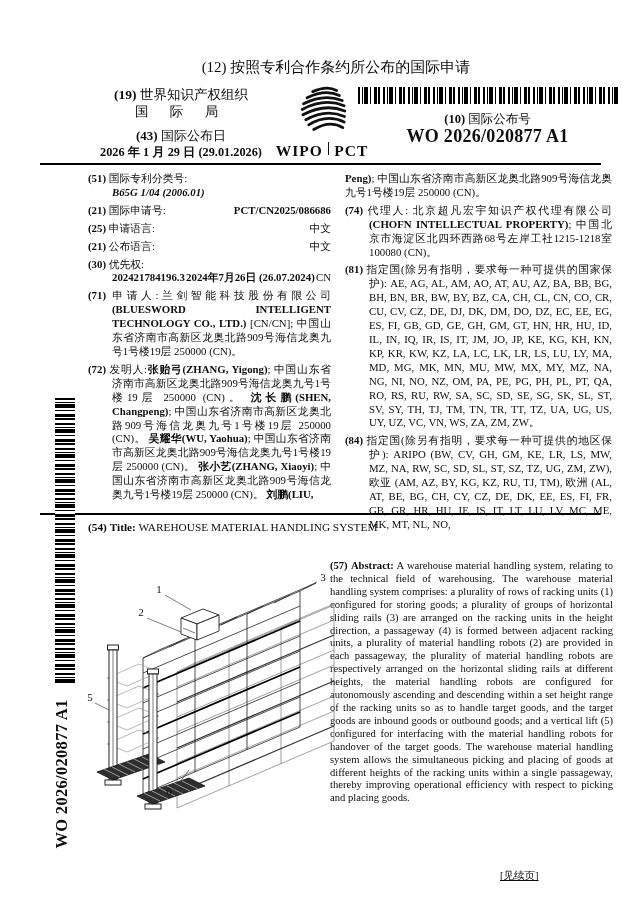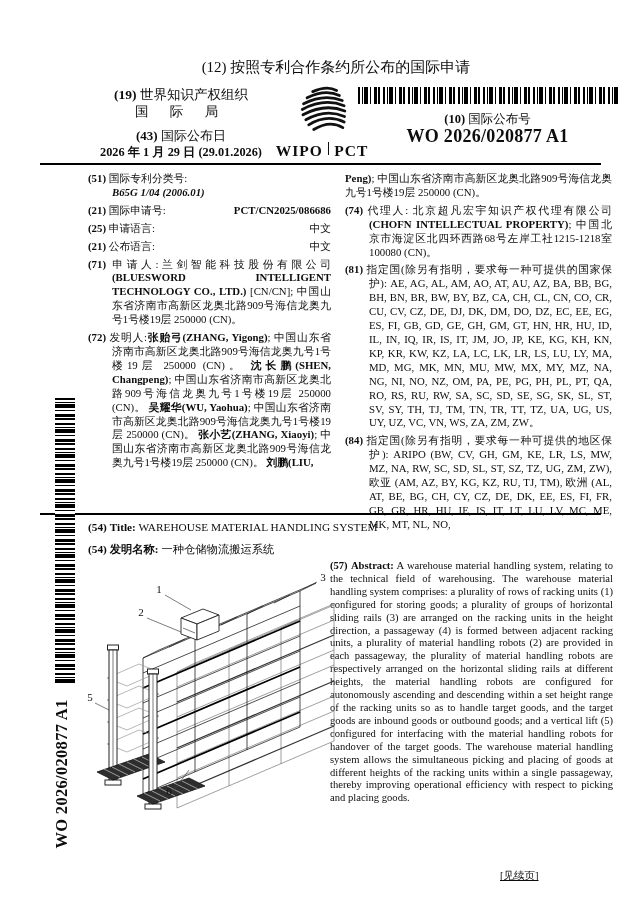--- a/index.html
+++ b/index.html
@@ -100,20 +100,28 @@
       <span class="b">PCT/CN2025/086686</span>
     </div>
     <div class="frow">
       <span><span class="b">(25)</span> <span>申请语言:</span></span>
       <span>中文</span>
     </div>
     <div class="frow">
       <span><span class="b">(21)</span> <span>公布语言:</span></span>
       <span>中文</span>
     </div>
+    <div class="fblock">
+      <div><span class="b">(30)</span> <span>优先权:</span></div>
+      <div class="prio">
+        <span class="b">202421784196.3</span>
+        <span class="b">2024年7月26日 (26.07.2024)</span>
+        <span>CN</span>
+      </div>
+    </div>
     <div class="hang">
       <span class="b">(71)</span>
       <span>申请人:兰剑智能科技股份有限公司</span><span class="b">(BLUESWORD INTELLIGENT TECHNOLOGY CO., LTD.)</span><span> [CN/CN]; 中国山东省济南市高新区龙奥北路909号海信龙奥九号1号楼19层 250000 (CN)。</span>
     </div>
     <div class="hang">
       <span class="b">(72)</span>
       <span>发明人:</span><span class="b">张贻弓(ZHANG, Yigong)</span><span>; 中国山东省济南市高新区龙奥北路909号海信龙奥九号1号楼19层 250000 (CN)。 </span><span class="b">沈长鹏(SHEN, Changpeng)</span><span>; 中国山东省济南市高新区龙奥北路909号海信龙奥九号1号楼19层 250000 (CN)。 </span><span class="b">吴耀华(WU, Yaohua)</span><span>; 中国山东省济南市高新区龙奥北路909号海信龙奥九号1号楼19层 250000 (CN)。 </span><span class="b">张小艺(ZHANG, Xiaoyi)</span><span>; 中国山东省济南市高新区龙奥北路909号海信龙奥九号1号楼19层 250000 (CN)。 </span><span class="b">刘鹏(LIU,</span>
     </div>
   </div>
 
@@ -133,24 +141,20 @@
       <span class="b">(84)</span>
       <span>指定国(除另有指明，要求每一种可提供的地区保护): </span><span>ARIPO (BW, CV, GH, GM, KE, LR, LS, MW, MZ, NA, RW, SC, SD, SL, ST, SZ, TZ, UG, ZM, ZW), 欧亚 (AM, AZ, BY, KG, KZ, RU, TJ, TM), 欧洲 (AL, AT, BE, BG, CH, CY, CZ, DE, DK, EE, ES, FI, FR, GB, GR, HR, HU, IE, IS, IT, LT, LU, LV, MC, ME, MK, MT, NL, NO,</span>
     </div>
   </div>
 
   <div class="abs rule rule2"></div>
 
   <div class="abs title-en">
     <span class="b">(54)</span>
     <span class="b">Title:</span><span> WAREHOUSE MATERIAL HANDLING SYSTEM</span>
-  </div>
-  <div class="abs title-zh">
-    <span class="b">(54)</span>
-    <span class="b">发明名称:</span><span> 一种仓储物流搬运系统</span>
   </div>
 
   <div class="abs abstract">
     <span class="b">(57)</span>
     <span class="b">Abstract:</span><span> A warehouse material handling system, relating to the technical field of warehousing. The warehouse material handling system comprises: a plurality of rows of racking units (1) configured for storing goods; a plurality of groups of horizontal sliding rails (3) are arranged on the racking units in the height direction, a passageway (4) is formed between adjacent racking units, a plurality of material handling robots (2) are provided in each passageway, the plurality of material handling robots are respectively arranged on the horizontal sliding rails at different heights, the material handling robots are configured for autonomously ascending and descending within a set height range of the racking units so as to handle target goods, and the target goods are inbound goods or outbound goods; and a vertical lift (5) configured for interfacing with the material handling robots for handover of the target goods. The warehouse material handling system allows the simultaneous picking and placing of goods at different heights of the racking units within a single passageway, thereby improving operational efficiency with respect to picking and placing goods.</span>
   </div>
 
   <svg class="abs figure" viewBox="0 0 250 300">
 
     <g stroke="#777" stroke-width="0.7" fill="none">

